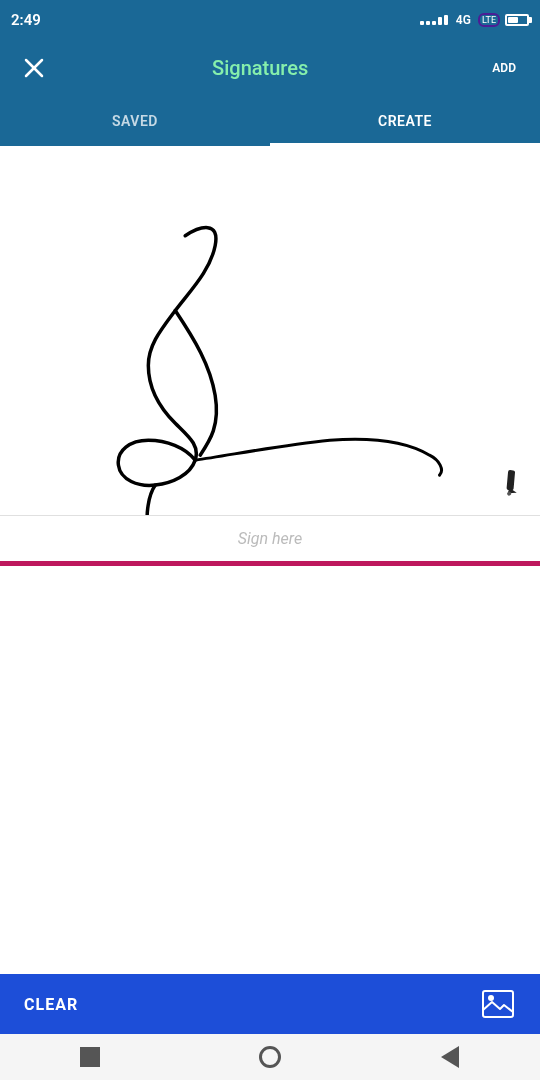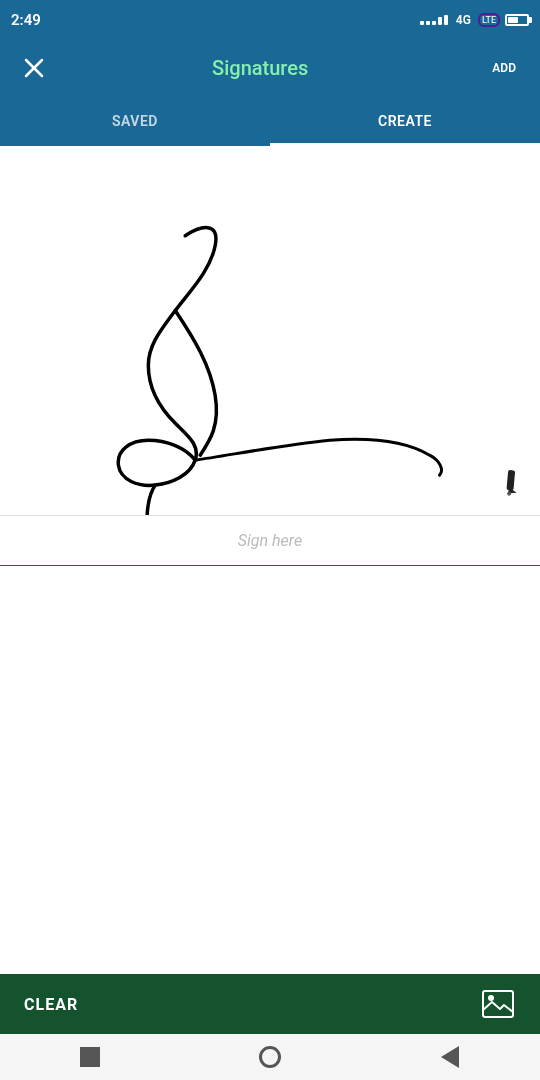--- a/index.html
+++ b/index.html
@@ -180,33 +180,33 @@
     }
 
     
     .sign-here {
       width: 100%;
       height: 50px;
       background: white;
       display: flex;
       align-items: center;
       justify-content: center;
-      border-bottom: 1px solid #be185d;
+      border-bottom: 5px solid #be185d;
     }
     .sign-here-text {
       color: #bbb;
       font-size: 16px;
       font-style: italic;
     }
 
     
     .bottom-bar {
       width: 540px;
       height: 60px;
-      background: #14532d;
+      background: #1d4ed8;
       position: absolute;
       bottom: 46px;
       left: 0;
       display: flex;
       align-items: center;
       justify-content: space-between;
       padding: 0 24px;
     }
     .clear-btn {
       color: white;

